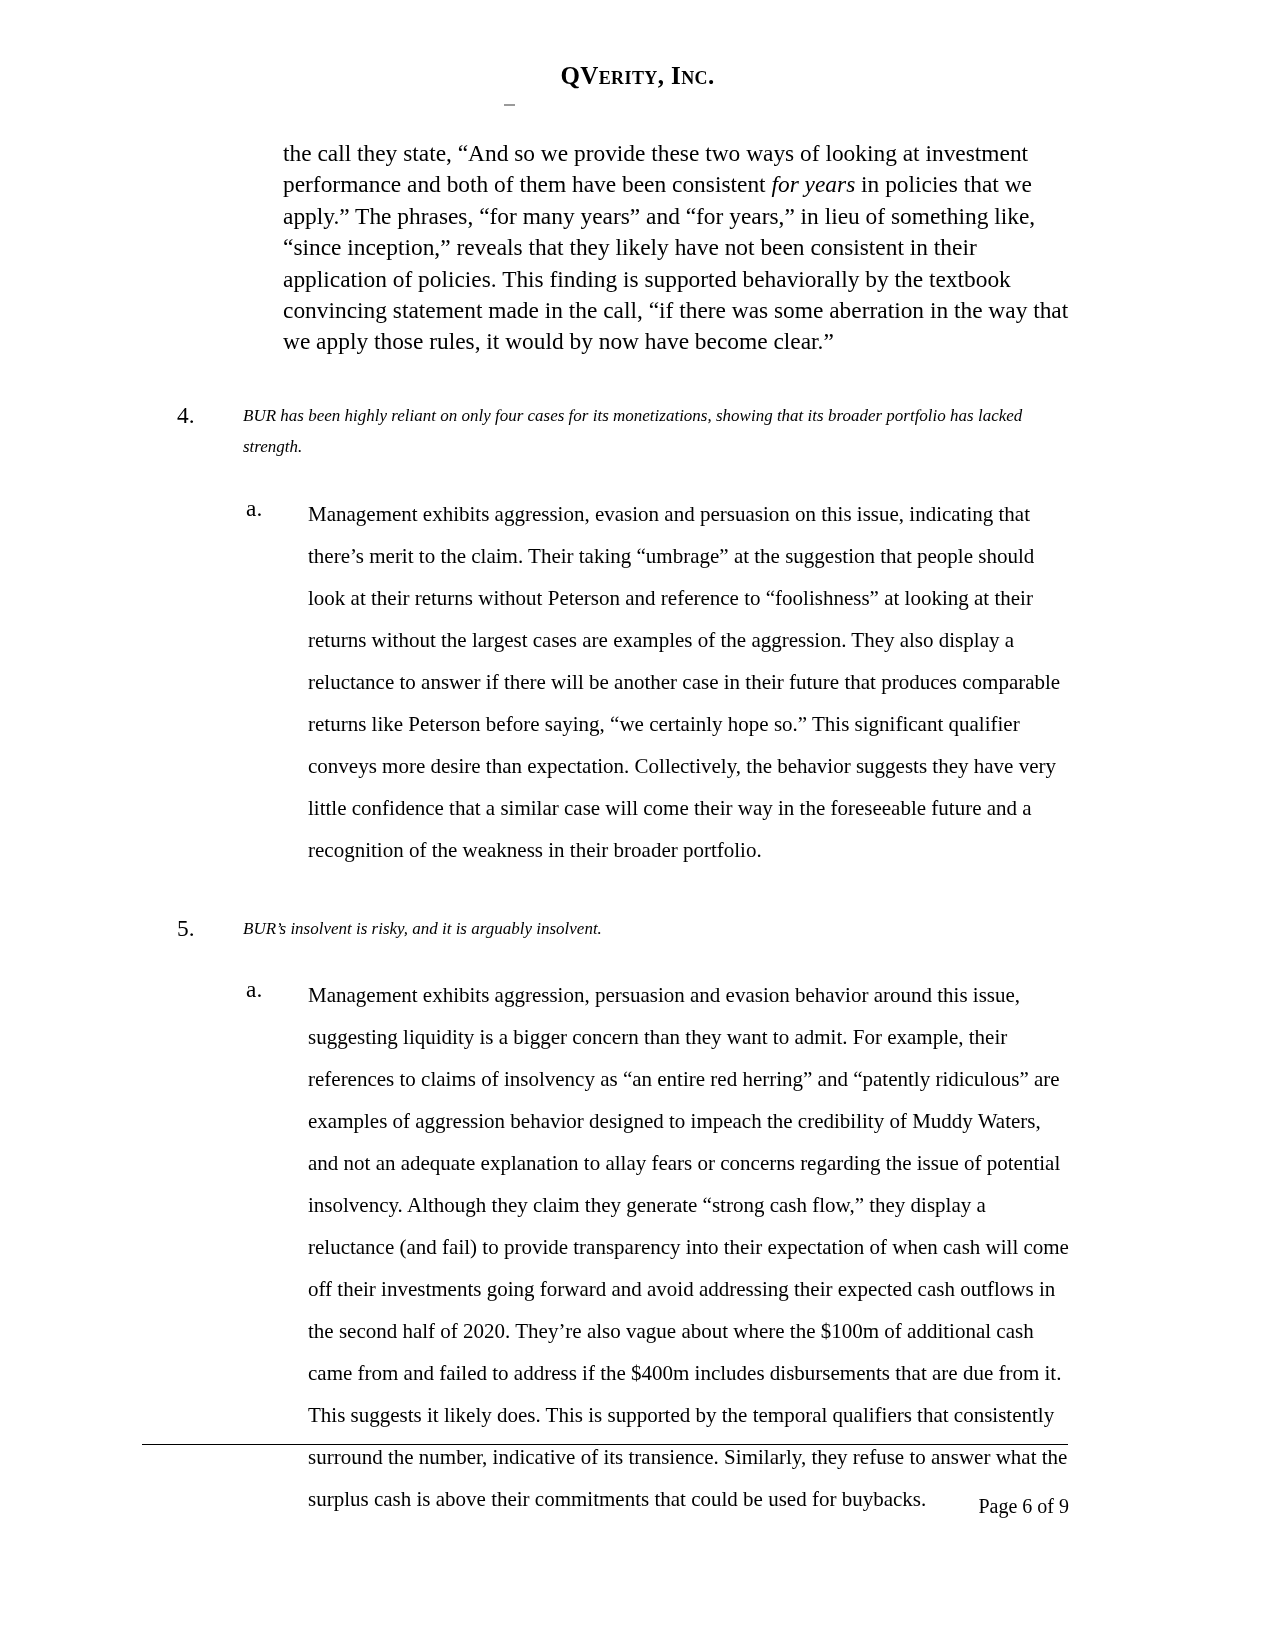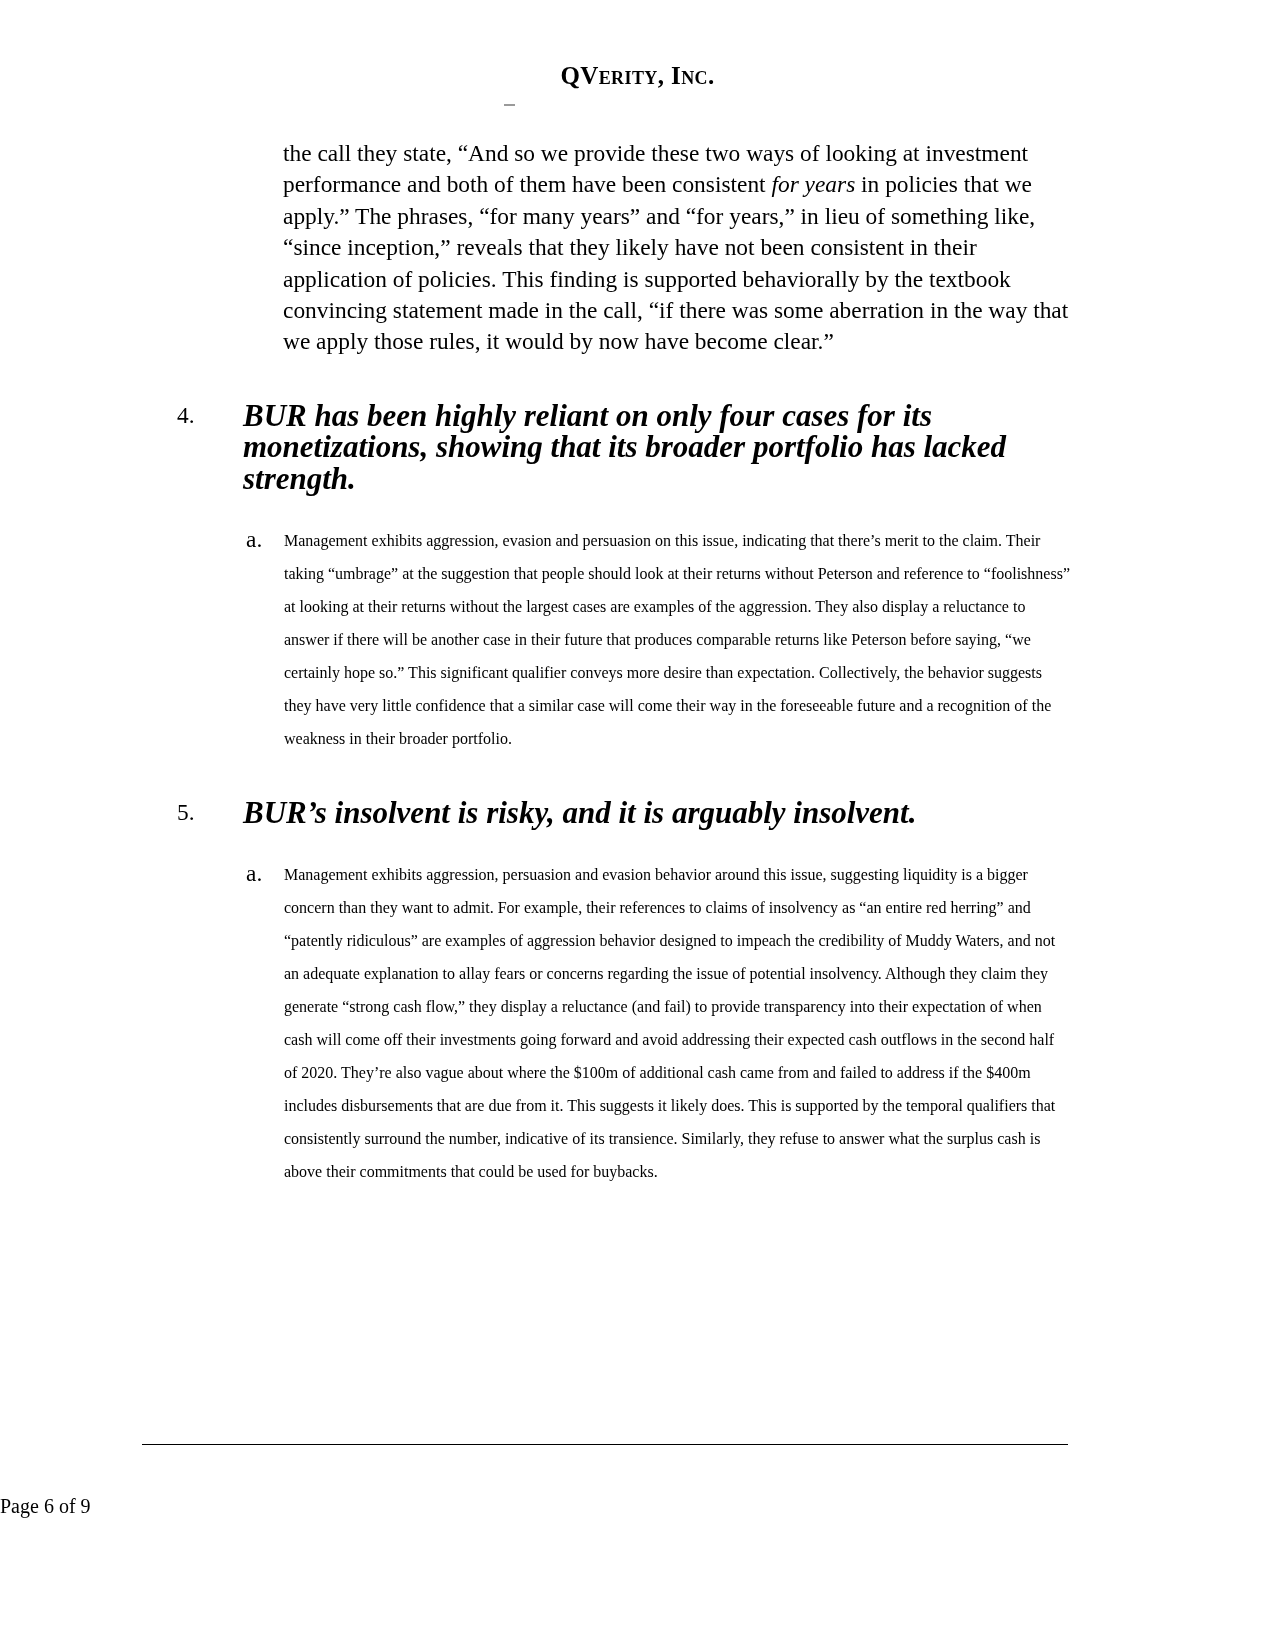--- a/index.html
+++ b/index.html
@@ -77,60 +77,61 @@
     margin-top: 42px;
   }
   .num-marker {
     width: 66px;
     flex: 0 0 66px;
     font-size: 23.4px;
     line-height: 31.4px;
   }
   .num-text {
     flex: 1 1 auto;
-    font-size: 31px;
+    font-size: 17px;
     line-height: 31.4px;
-    font-weight: bold;
+    font-weight: normal;
     font-style: italic;
   }
 
   
   .alpha-item {
     display: flex;
     margin-left: 246px;
     width: 824px;
     margin-top: 30px;
   }
   .alpha-marker {
     width: 38px;
     flex: 0 0 38px;
     font-size: 23.4px;
     line-height: 31.4px;
   }
   .alpha-text {
     flex: 1 1 auto;
-    font-size: 16px;
-    line-height: 33px;
+    font-size: 21px;
+    line-height: 42px;
+    margin-left: 24px;
   }
 
   
   .footer-rule {
     position: absolute;
     left: 142px;
     top: 1444px;
     width: 926px;
     height: 0;
     border-top: 1.6px solid #000;
   }
   .footer-page {
     position: absolute;
     left: 0;
     top: 1494px;
     width: 1069px;
-    text-align: left;
+    text-align: right;
     font-size: 20px;
     line-height: 24px;
   }
 </style>
 </head>
 <body>
 
 <div class="page">
 
   <div class="header">

